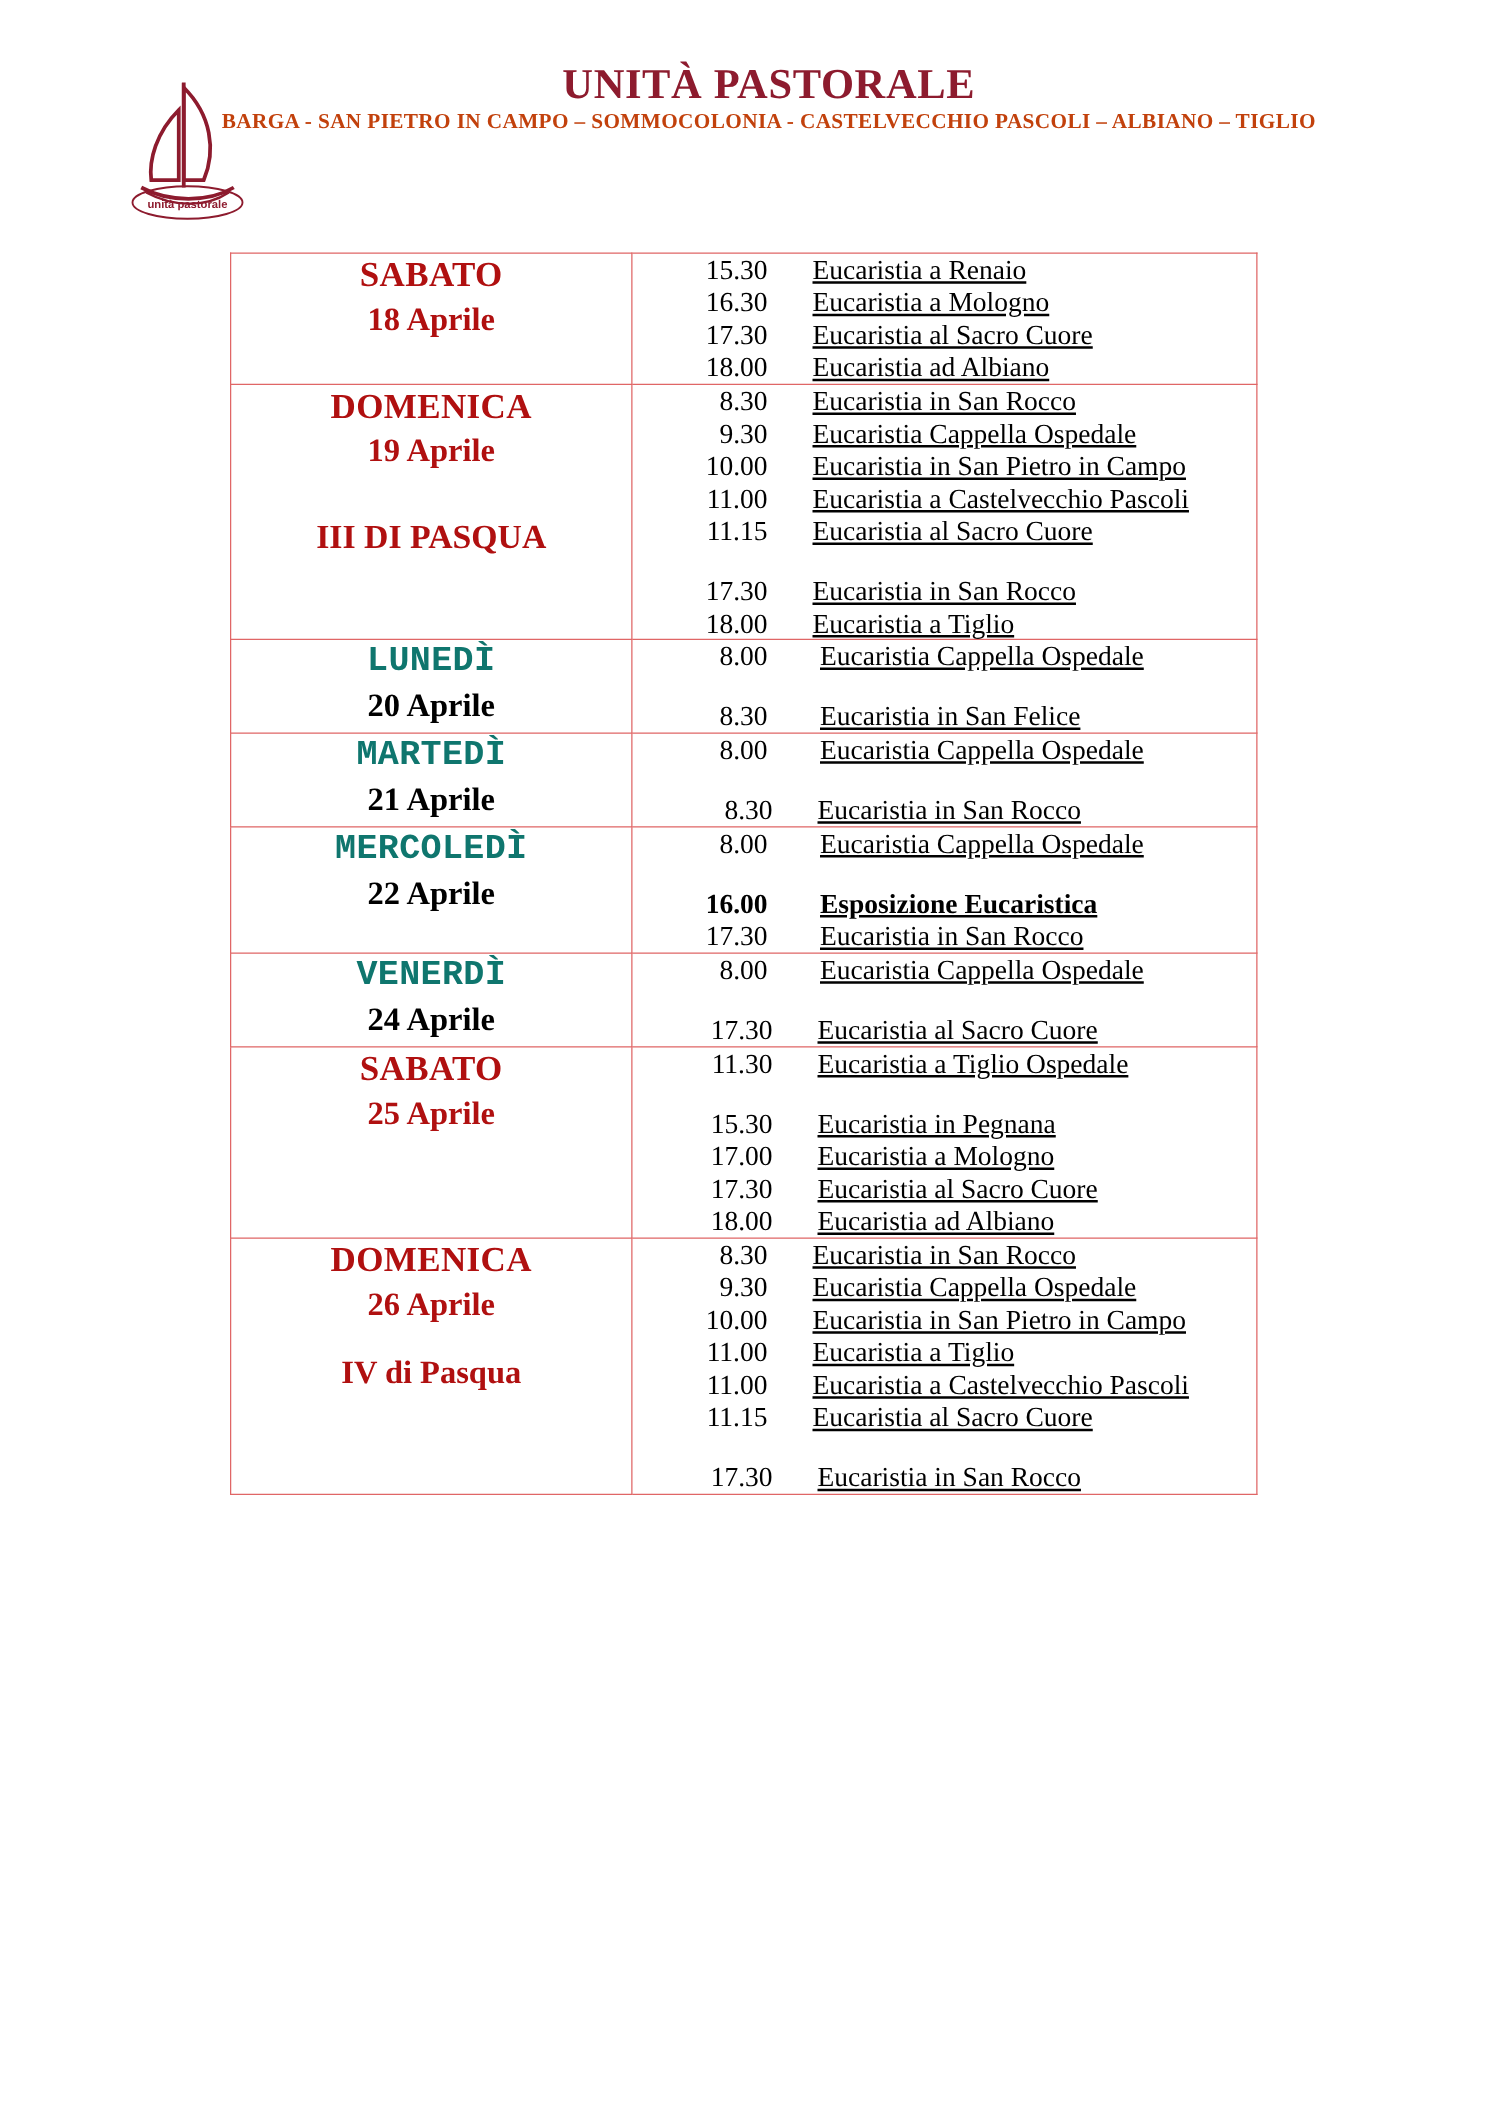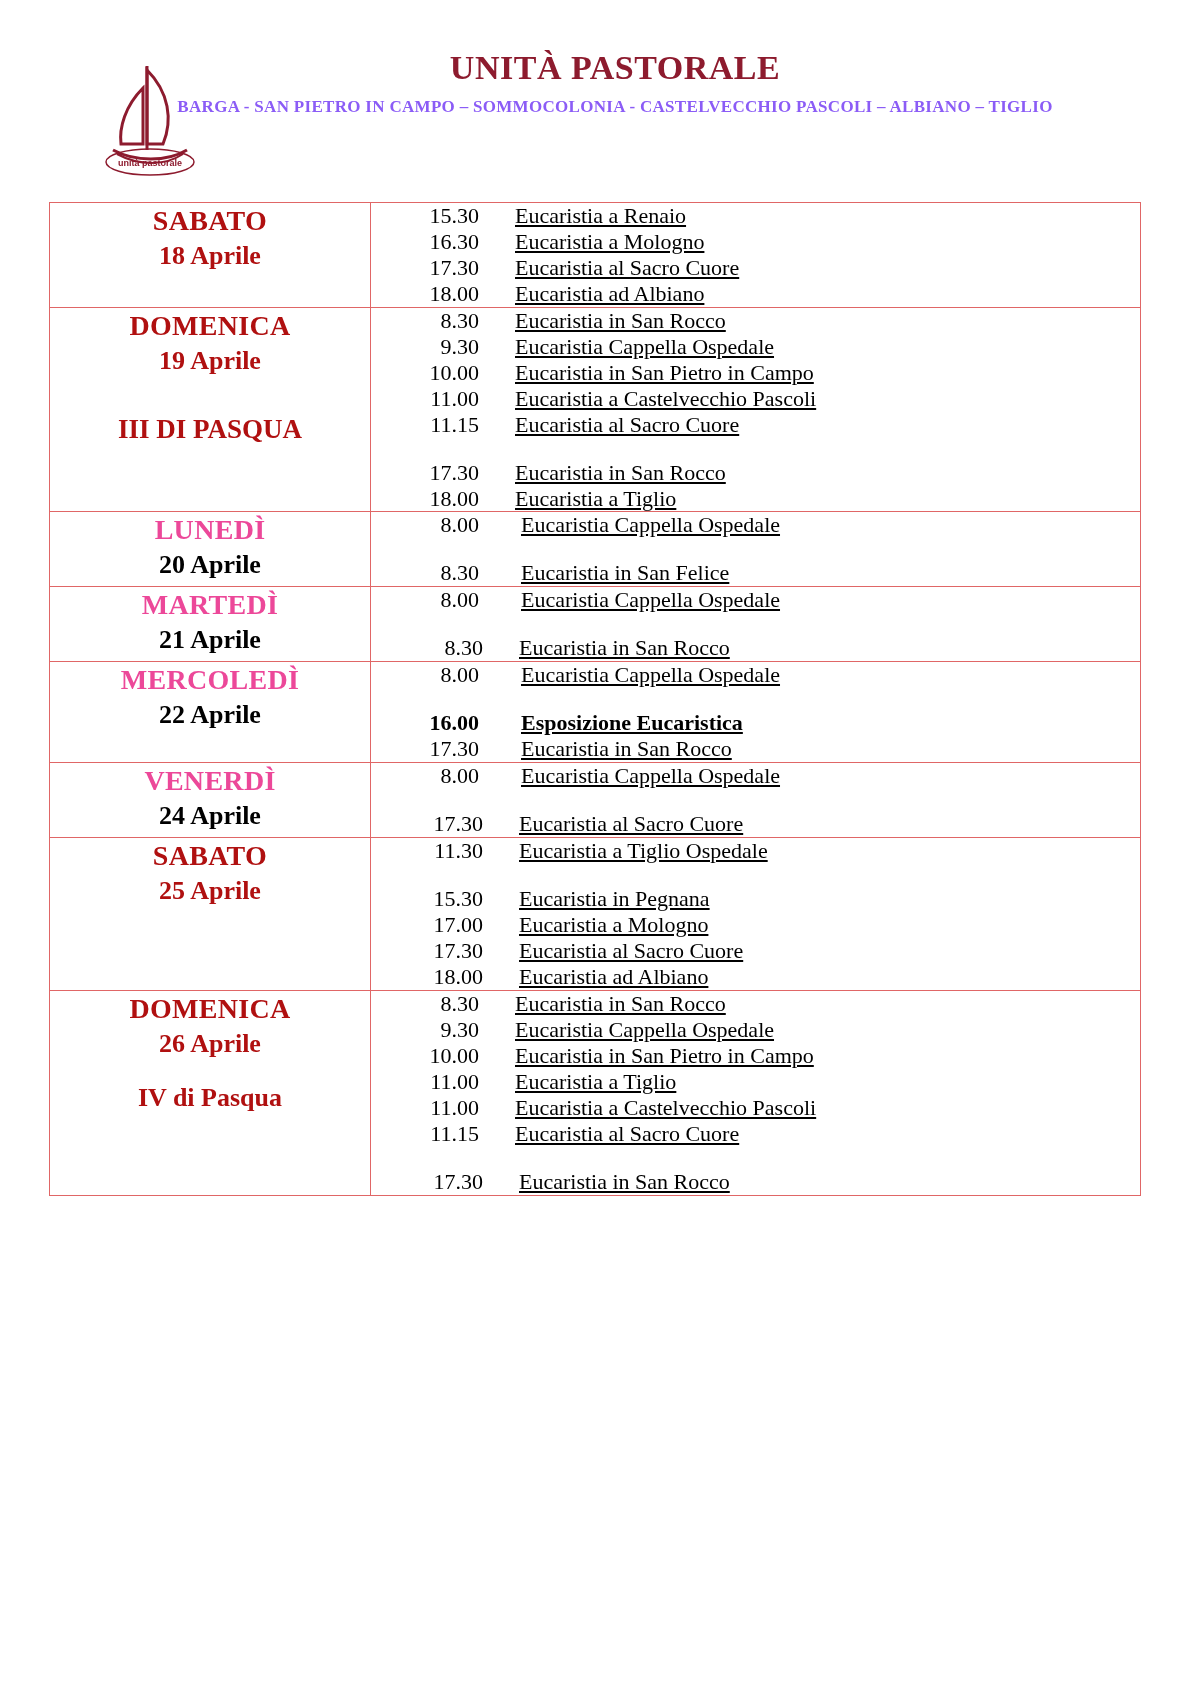--- a/index.html
+++ b/index.html
@@ -51,31 +51,31 @@
   }
   .unita {
     color: #8d1b2e;
     font-weight: bold;
     font-size: 34px;
     line-height: 1.15;
     margin-top: 2px;
     letter-spacing: 0.5px;
   }
   .parishes {
-    color: #8b5cf6;
+    color: #c2410c;
     font-weight: bold;
     font-size: 17px;
-    margin-top: 10px;
+    margin-top: 0;
     letter-spacing: 0.3px;
   }
 
   
   table.schedule {
     border-collapse: collapse;
-    width: 1092px;
+    width: 822px;
     margin: 14px auto 0 auto;
     table-layout: fixed;
   }
   table.schedule td {
     border: 1px solid #e06666;
     vertical-align: top;
     padding: 0;
   }
   td.daycell {
     width: 320px;
@@ -88,21 +88,22 @@
   }
 
   .dayname {
     color: #b01010;
     font-weight: bold;
     font-size: 28px;
     line-height: 1.25;
     letter-spacing: 0.3px;
   }
   .dayname.dark {
-    color: #ec4899;
+    color: #0f766e;
+    font-family: Liberation Mono, monospace;
   }
   .daydate {
     font-weight: bold;
     font-size: 26px;
     line-height: 1.35;
   }
   .daydate.red { color: #b01010; }
   .dayextra {
     color: #b01010;
     font-weight: bold;

